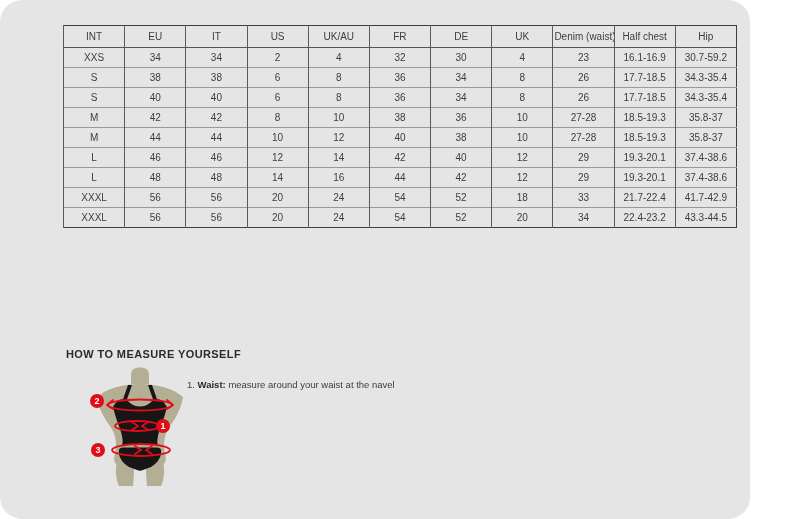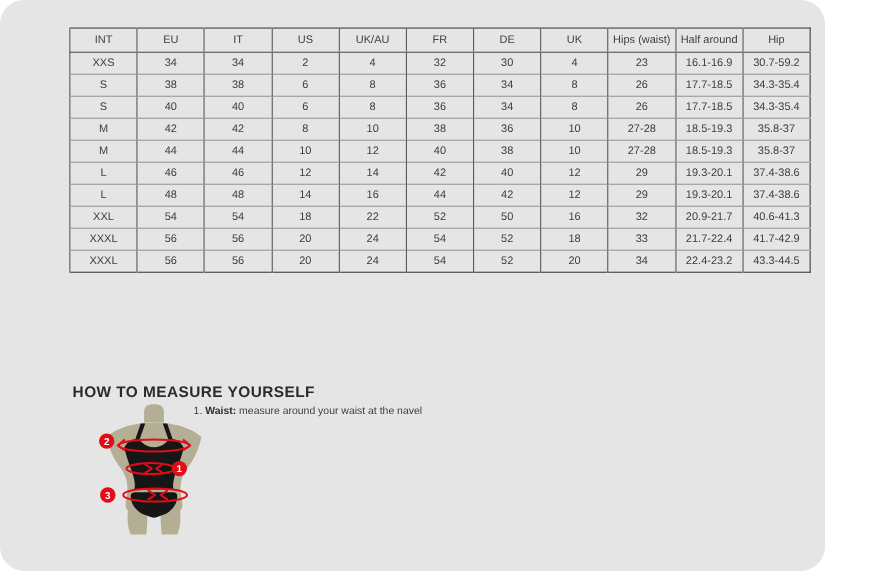--- a/index.html
+++ b/index.html
@@ -39,37 +39,37 @@
   }
   .size-table td {
     height: 20px;
     border-top: 1px solid #999999;
   }
   .measure-title {
     position: absolute;
     left: 66px;
     top: 348px;
     margin: 0;
-    font-size: 14px;
+    font-size: 11px;
     font-weight: bold;
     letter-spacing: 0.4px;
     color: #2b2b2b;
   }
   .figure-wrap {
     position: absolute;
     left: 84px;
     top: 366px;
     width: 112px;
     height: 124px;
   }
   ol.steps {
     position: absolute;
     left: 176px;
     top: 368px;
-    margin: 0;
+    margin: 11px;
     padding: 0;
     list-style: none;
     font-size: 9.5px;
     line-height: 1.2;
     color: #3d3d3d;
   }
   ol.steps li { margin-bottom: 7px; }
   ol.steps b { color: #2b2b2b; }
   .badge-text {
     font-family: "Liberation Sans", sans-serif;
@@ -86,22 +86,22 @@
     <thead>
       <tr id="size-head">
           <th>INT</th>
           <th>EU</th>
           <th>IT</th>
           <th>US</th>
           <th>UK/AU</th>
           <th>FR</th>
           <th>DE</th>
           <th>UK</th>
-          <th>Hips (waist)</th>
-          <th>Half around</th>
+          <th>Denim (waist)</th>
+          <th>Half chest</th>
           <th>Hip</th>
         </tr>
     </thead>
     <tbody id="size-body">
         <tr>
           <td>XXS</td>
           <td>34</td>
           <td>34</td>
           <td>2</td>
           <td>4</td>
@@ -182,33 +182,20 @@
           <td>48</td>
           <td>48</td>
           <td>14</td>
           <td>16</td>
           <td>44</td>
           <td>42</td>
           <td>12</td>
           <td>29</td>
           <td>19.3-20.1</td>
           <td>37.4-38.6</td>
-        </tr>
-        <tr>
-          <td>XXL</td>
-          <td>54</td>
-          <td>54</td>
-          <td>18</td>
-          <td>22</td>
-          <td>52</td>
-          <td>50</td>
-          <td>16</td>
-          <td>32</td>
-          <td>20.9-21.7</td>
-          <td>40.6-41.3</td>
         </tr>
         <tr>
           <td>XXXL</td>
           <td>56</td>
           <td>56</td>
           <td>20</td>
           <td>24</td>
           <td>54</td>
           <td>52</td>
           <td>18</td>

